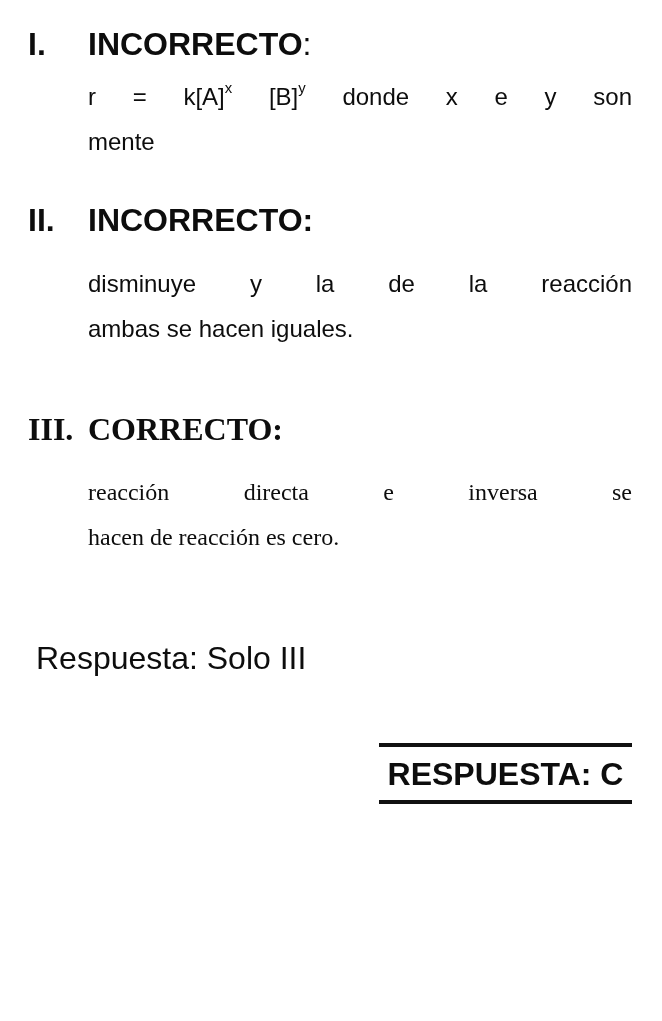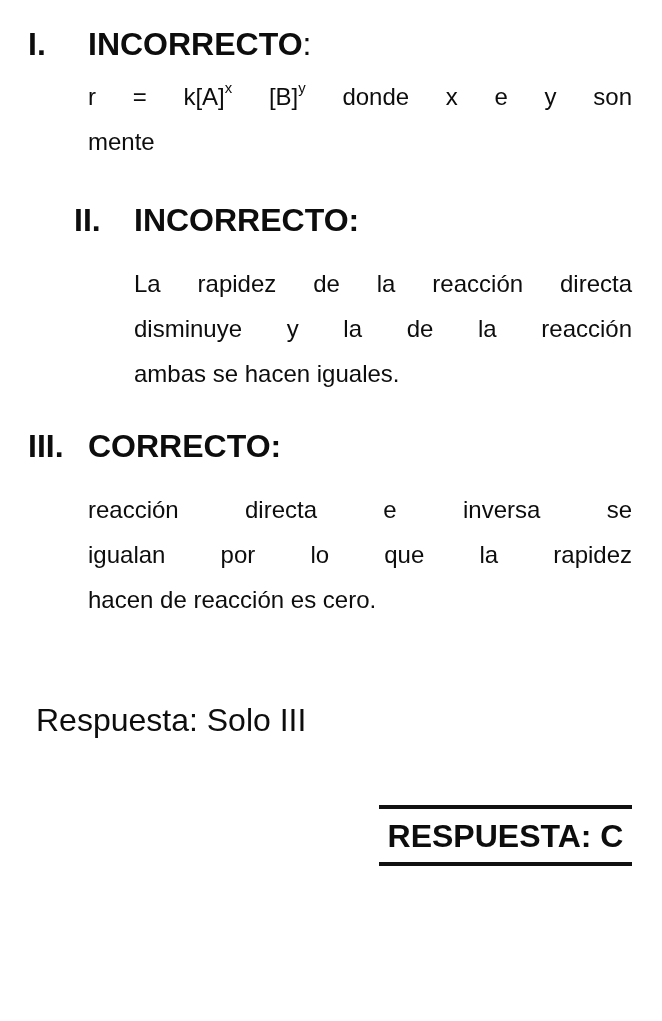--- a/index.html
+++ b/index.html
@@ -51,22 +51,22 @@
     text-align: center;
     text-align-last: left;
   }
   .line sup {
     font-size: 0.62em;
     line-height: 0;
     position: relative;
     top: -0.18em;
     vertical-align: super;
   }
-  .section-2 { margin-top: 34px; margin-left: 46px; }
-  .section-3 { margin-top: 28px; }
+  .section-2 { margin-top: 34px; }
+  .section-3 { margin-top: 56px; font-family: Liberation Serif, serif; }
   .answer-summary {
     margin-top: 76px;
     font-size: 32px;
     line-height: 45px;
     margin-left: 8px;
   }
   .final-answer-box {
     margin-top: 62px;
     margin-left: auto;
     width: 253px;
@@ -95,34 +95,32 @@
       <div class="line last"><span>mente</span></div>
     </div>
   </section>
 
   <section class="section-2">
     <div class="item-heading">
       <span class="numeral">II.</span>
       <span><span>INCORRECTO</span><span>:</span></span>
     </div>
     <div class="item-body">
-      <div class="line"><span>La rapidez de la reacción directa</span></div>
       <div class="line"><span>disminuye y la de la reacción</span></div>
       <div class="line last"><span>ambas se hacen iguales.</span></div>
     </div>
   </section>
 
   <section class="section-3">
     <div class="item-heading">
       <span class="numeral">III.</span>
       <span><span>CORRECTO</span><span>:</span></span>
     </div>
     <div class="item-body">
       <div class="line"><span>reacción directa e inversa se</span></div>
-      <div class="line"><span>igualan por lo que la rapidez</span></div>
       <div class="line last"><span>hacen de reacción es cero.</span></div>
     </div>
   </section>
 
   <div class="answer-summary">Respuesta: Solo III</div>
 
   <div class="final-answer-box">
     <span>RESPUESTA: C</span>
   </div>
 

